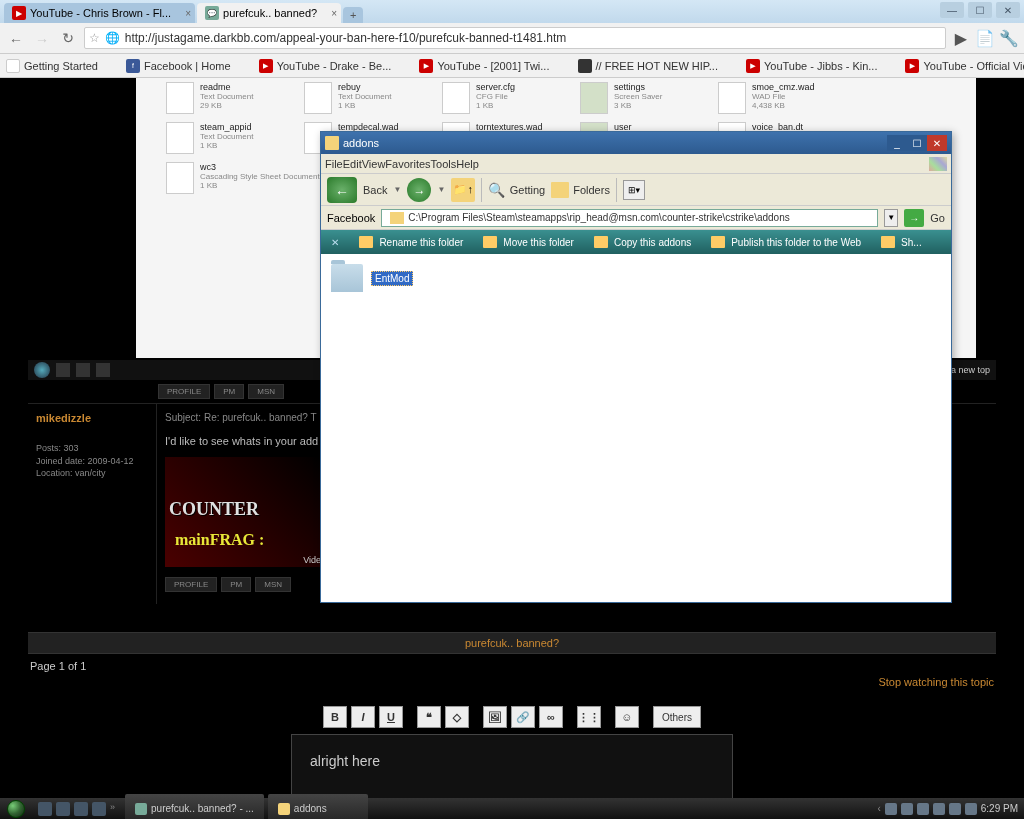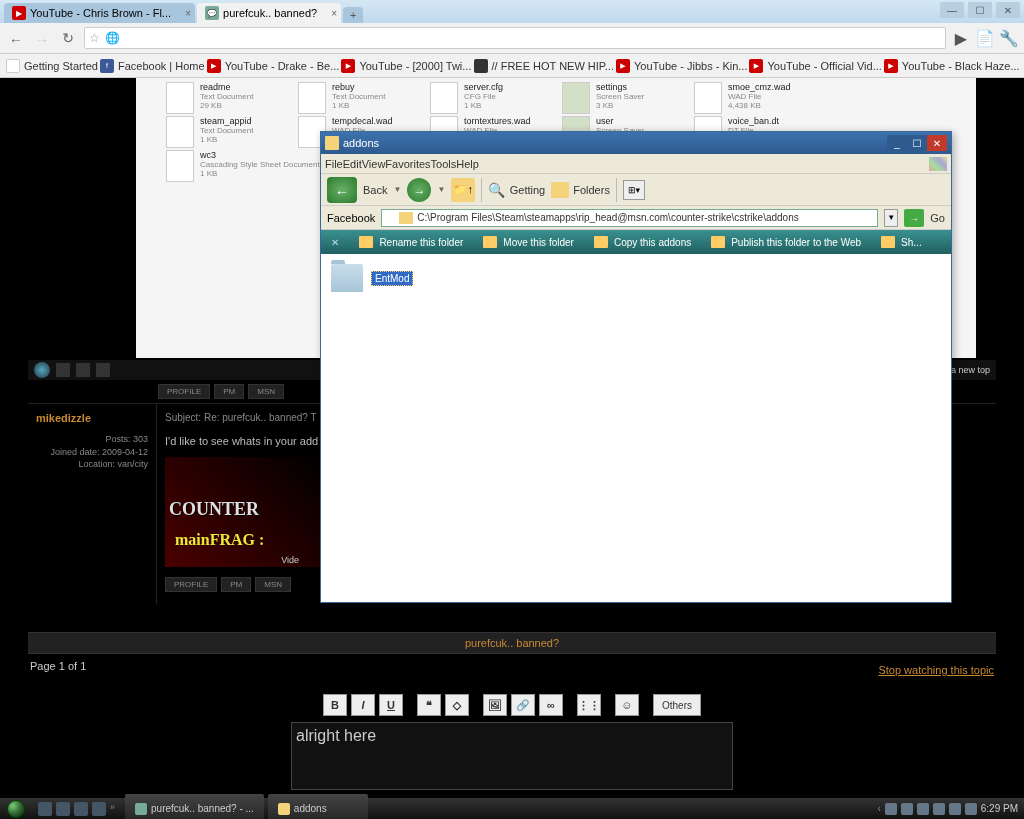--- a/index.html
+++ b/index.html
@@ -18,68 +18,68 @@
 .win-btn { width: 24px; height: 16px; background: #b8cfe0; border-radius: 2px; font-size: 10px; display: flex; align-items: center; justify-content: center; color: #456; }
 
 .browser-toolbar { height: 31px; background: #f1f1f1; display: flex; align-items: center; padding: 0 6px; gap: 6px; border-bottom: 1px solid #ccc; }
 .nav-btn { width: 20px; height: 20px; display: flex; align-items: center; justify-content: center; color: #666; font-size: 14px; }
 .url-bar { flex: 1; height: 22px; border: 1px solid #ccc; background: #fff; display: flex; align-items: center; padding: 0 4px; font-size: 12px; color: #333; border-radius: 2px; }
 .url-star { margin-right: 6px; color: #999; }
 .url-globe { margin-right: 4px; color: #888; }
 .toolbar-right { display: flex; gap: 6px; }
 .tb-icon { width: 18px; height: 18px; display: flex; align-items: center; justify-content: center; color: #555; }
 
-.bookmarks-bar { height: 24px; background: #f1f1f1; display: flex; align-items: center; padding: 0 6px; gap: 2px; border-bottom: 1px solid #ccc; font-size: 11px; }
+.bookmarks-bar { height: 24px; background: #f1f1f1; display: flex; align-items: center; padding: 0 6px; gap: 28px; border-bottom: 1px solid #ccc; font-size: 11px; }
 .bookmark { display: flex; align-items: center; gap: 4px; color: #333; cursor: pointer; white-space: nowrap; }
 .bm-icon { width: 14px; height: 14px; border-radius: 2px; display: flex; align-items: center; justify-content: center; font-size: 7px; color: #fff; }
 .bm-icon.yt { background: #c00; }
 .bm-icon.fb { background: #3b5998; }
 .bm-icon.bm { background: #333; }
 .bm-icon.doc { background: #fff; border: 1px solid #ccc; }
 
 
 .forum-container { position: absolute; top: 78px; left: 0; right: 0; bottom: 21px; background: #000; }
 
 
 .bg-explorer { position: absolute; top: 0; left: 136px; width: 840px; height: 280px; background: #f5f5f5; z-index: 1; }
-.bg-files { display: flex; flex-wrap: wrap; padding: 4px 30px; gap: 2px; font-size: 9px; color: #555; }
+.bg-files { display: flex; flex-wrap: wrap; padding: 4px 30px; gap: 8px; font-size: 9px; color: #555; }
 .bg-file { width: 130px; display: flex; gap: 6px; }
 .bg-file-icon { width: 28px; height: 32px; background: #fff; border: 1px solid #ccc; }
 .bg-file-icon.scr { background: #d3e0c8; }
 .bg-file-info { flex: 1; }
 .bg-file-name { color: #222; }
 .bg-file-meta { color: #888; font-size: 8px; }
 
 
 .forum-content { position: absolute; top: 282px; left: 28px; right: 28px; z-index: 0; color: #888; font-size: 10px; }
 .forum-taskbar-mini { height: 20px; background: #111; display: flex; align-items: center; gap: 6px; padding: 0 6px; }
 .mini-orb { width: 16px; height: 16px; border-radius: 50%; background: radial-gradient(#5ab, #234); }
 .mini-item { width: 14px; height: 14px; background: #333; }
 .post-btns { display: flex; gap: 4px; padding: 4px 0; }
 .post-btn { background: #222; color: #888; font-size: 8px; padding: 2px 8px; border: 1px solid #333; }
 .post-row { display: flex; border-top: 1px solid #222; }
 .post-user { width: 128px; padding: 8px; }
 .post-user-name { color: #c98832; font-weight: bold; font-size: 11px; }
-.post-user-meta { font-size: 9px; color: #888; margin-top: 9px; line-height: 1.4; text-align: right; }
+.post-user-meta { font-size: 9px; color: #888; margin-top: 18px; line-height: 1.4; }
 .post-body { flex: 1; padding: 8px; border-left: 1px solid #222; }
 .post-subject { color: #888; font-size: 10px; }
 .post-text { color: #bbb; margin-top: 12px; font-size: 11px; }
 .sig-img { margin-top: 10px; width: 158px; height: 110px; background: linear-gradient(45deg, #4a0000, #000); position: relative; overflow: hidden; }
 .sig-counter { position: absolute; top: 42px; left: 4px; color: #e0e0e0; font-weight: bold; font-size: 18px; font-family: Impact; text-shadow: 1px 1px #000; }
 .sig-main { position: absolute; bottom: 18px; left: 10px; color: #e8e838; font-weight: bold; font-size: 16px; font-family: 'Comic Sans MS'; }
-.sig-vid { position: absolute; bottom: 2px; right: 24px; font-size: 9px; color: #ccc; }
+.sig-vid { position: absolute; bottom: 2px; right: 2px; font-size: 9px; color: #ccc; }
 
 .thread-title-bar { margin-top: 28px; text-align: center; padding: 4px; background: #222; color: #c98832; font-size: 11px; border-top: 1px solid #333; border-bottom: 1px solid #333; }
 .page-info { padding: 6px 2px; font-size: 11px; color: #ccc; display: flex; }
-.page-info .stop-watch { margin-left: auto; color: #c98832; text-decoration: underline; margin-top: 4px; }
+.page-info .stop-watch { margin-left: auto; color: #c98832; margin-top: 16px; }
 
 .editor-toolbar { display: flex; gap: 4px; justify-content: center; margin-top: 12px; }
 .ed-btn { width: 24px; height: 22px; background: #eee; border: 1px solid #999; display: flex; align-items: center; justify-content: center; font-size: 11px; color: #333; font-weight: bold; }
 .ed-btn.others { width: auto; padding: 0 8px; font-weight: normal; font-size: 10px; }
-.editor-box { width: 442px; height: 68px; margin: 6px auto 0; background: #111; border: 1px solid #444; padding: 4px; color: #ccc; font-size: 16px; }
+.editor-box { width: 442px; height: 68px; margin: 6px auto 0; background: #111; border: 1px solid #444; padding: 18px; color: #ccc; font-size: 14px; }
 
 
 .explorer-window { position: absolute; top: 131px; left: 320px; width: 632px; height: 472px; background: #f5f5f5; border: 1px solid #3a6a9a; z-index: 10; box-shadow: 2px 2px 8px rgba(0,0,0,0.3); }
 .exp-titlebar { height: 22px; background: linear-gradient(#3e72ad, #2d5a8f); display: flex; align-items: center; padding: 0 4px; color: #fff; font-size: 11px; }
 .exp-title-icon { width: 14px; height: 14px; background: #f4d37a; margin-right: 4px; border-radius: 1px; }
 .exp-title-controls { margin-left: auto; display: flex; }
 .exp-tc { width: 20px; height: 16px; display: flex; align-items: center; justify-content: center; font-size: 10px; }
 .exp-tc.min { background: #2d5a8f; }
 .exp-tc.max { background: #2d5a8f; }
 .exp-tc.close { background: #c0392b; }
@@ -89,21 +89,21 @@
 .nav-back { width: 30px; height: 26px; border-radius: 4px; background: radial-gradient(#6ab06a, #2a7a2a); display: flex; align-items: center; justify-content: center; color: #fff; font-size: 14px; }
 .nav-label { font-size: 11px; color: #333; }
 .nav-fwd { width: 24px; height: 24px; border-radius: 50%; background: radial-gradient(#6ab06a, #2a7a2a); display: flex; align-items: center; justify-content: center; color: #fff; font-size: 12px; }
 .nav-up { width: 24px; height: 24px; background: #f4d37a; border-radius: 2px; display: flex; align-items: center; justify-content: center; font-size: 11px; }
 .nav-sep { width: 1px; height: 24px; background: #bbb; }
 .nav-item { display: flex; align-items: center; gap: 4px; font-size: 11px; color: #333; }
 .nav-search-icon { font-size: 14px; color: #666; }
 .nav-folder-icon { width: 18px; height: 16px; background: #f4d37a; border-radius: 1px; }
 .nav-views { width: 22px; height: 20px; border: 1px solid #999; background: #eee; display: flex; align-items: center; justify-content: center; font-size: 9px; }
 .exp-addressbar { height: 24px; background: #ece9d8; display: flex; align-items: center; padding: 0 6px; gap: 6px; font-size: 11px; border-bottom: 1px solid #ccc; }
-.addr-input { flex: 1; height: 18px; background: #fff; border: 1px solid #7a9; padding: 0 17px; display: flex; align-items: center; font-size: 10px; color: #333; }
+.addr-input { flex: 1; height: 18px; background: #fff; border: 1px solid #7a9; padding: 0 8px; display: flex; align-items: center; font-size: 10px; color: #333; }
 .addr-folder-icon { width: 14px; height: 12px; background: #f4d37a; margin-right: 4px; }
 .addr-dd { width: 14px; height: 18px; border: 1px solid #999; background: #eee; display: flex; align-items: center; justify-content: center; font-size: 8px; }
 .go-btn { width: 20px; height: 18px; background: #4a4; border-radius: 2px; display: flex; align-items: center; justify-content: center; color: #fff; font-size: 10px; }
 .exp-taskbar { height: 24px; background: linear-gradient(#3a9090, #206060); display: flex; align-items: center; padding: 0 10px; gap: 20px; font-size: 10px; color: #fff; }
 .exp-task { display: flex; align-items: center; gap: 6px; }
 .task-icon { width: 14px; height: 12px; background: #fc6; border-radius: 1px; }
 .exp-content { flex: 1; background: #fff; height: 348px; padding: 10px; }
 .folder-item { display: flex; align-items: center; gap: 8px; width: 140px; }
 .big-folder-icon { width: 32px; height: 28px; background: linear-gradient(#c8ddea, #a8c5d8); border-radius: 2px 2px 0 0; position: relative; }
 .big-folder-icon::before { content: ''; position: absolute; top: -4px; left: 0; width: 14px; height: 4px; background: #a8c5d8; border-radius: 2px 2px 0 0; }
@@ -143,20 +143,21 @@
   </div>
 </div>
 
 <div class="browser-toolbar">
   <div class="nav-btn">←</div>
   <div class="nav-btn" style="color:#ccc">→</div>
   <div class="nav-btn">↻</div>
   <div class="url-bar">
     <span class="url-star">☆</span>
     <span class="url-globe">🌐</span>
+    <span>http://justagame.darkbb.com/appeal-your-ban-here-f10/purefcuk-banned-t1481.htm</span>
   </div>
   <div class="toolbar-right">
     <div class="tb-icon">▶</div>
     <div class="tb-icon">📄</div>
     <div class="tb-icon">🔧</div>
   </div>
 </div>
 
 <div class="bookmarks-bar">
   <div class="bookmark">
@@ -166,21 +167,21 @@
   <div class="bookmark">
       <span class="bm-icon fb">f</span>
       <span>Facebook | Home</span>
     </div>
   <div class="bookmark">
       <span class="bm-icon yt">▶</span>
       <span>YouTube - Drake - Be...</span>
     </div>
   <div class="bookmark">
       <span class="bm-icon yt">▶</span>
-      <span>YouTube - [2000] Twi...</span>
+      <span>YouTube - [2001] Twi...</span>
     </div>
   <div class="bookmark">
       <span class="bm-icon bm"></span>
       <span>// FREE HOT NEW HIP...</span>
     </div>
   <div class="bookmark">
       <span class="bm-icon yt">▶</span>
       <span>YouTube - Jibbs - Kin...</span>
     </div>
   <div class="bookmark">

